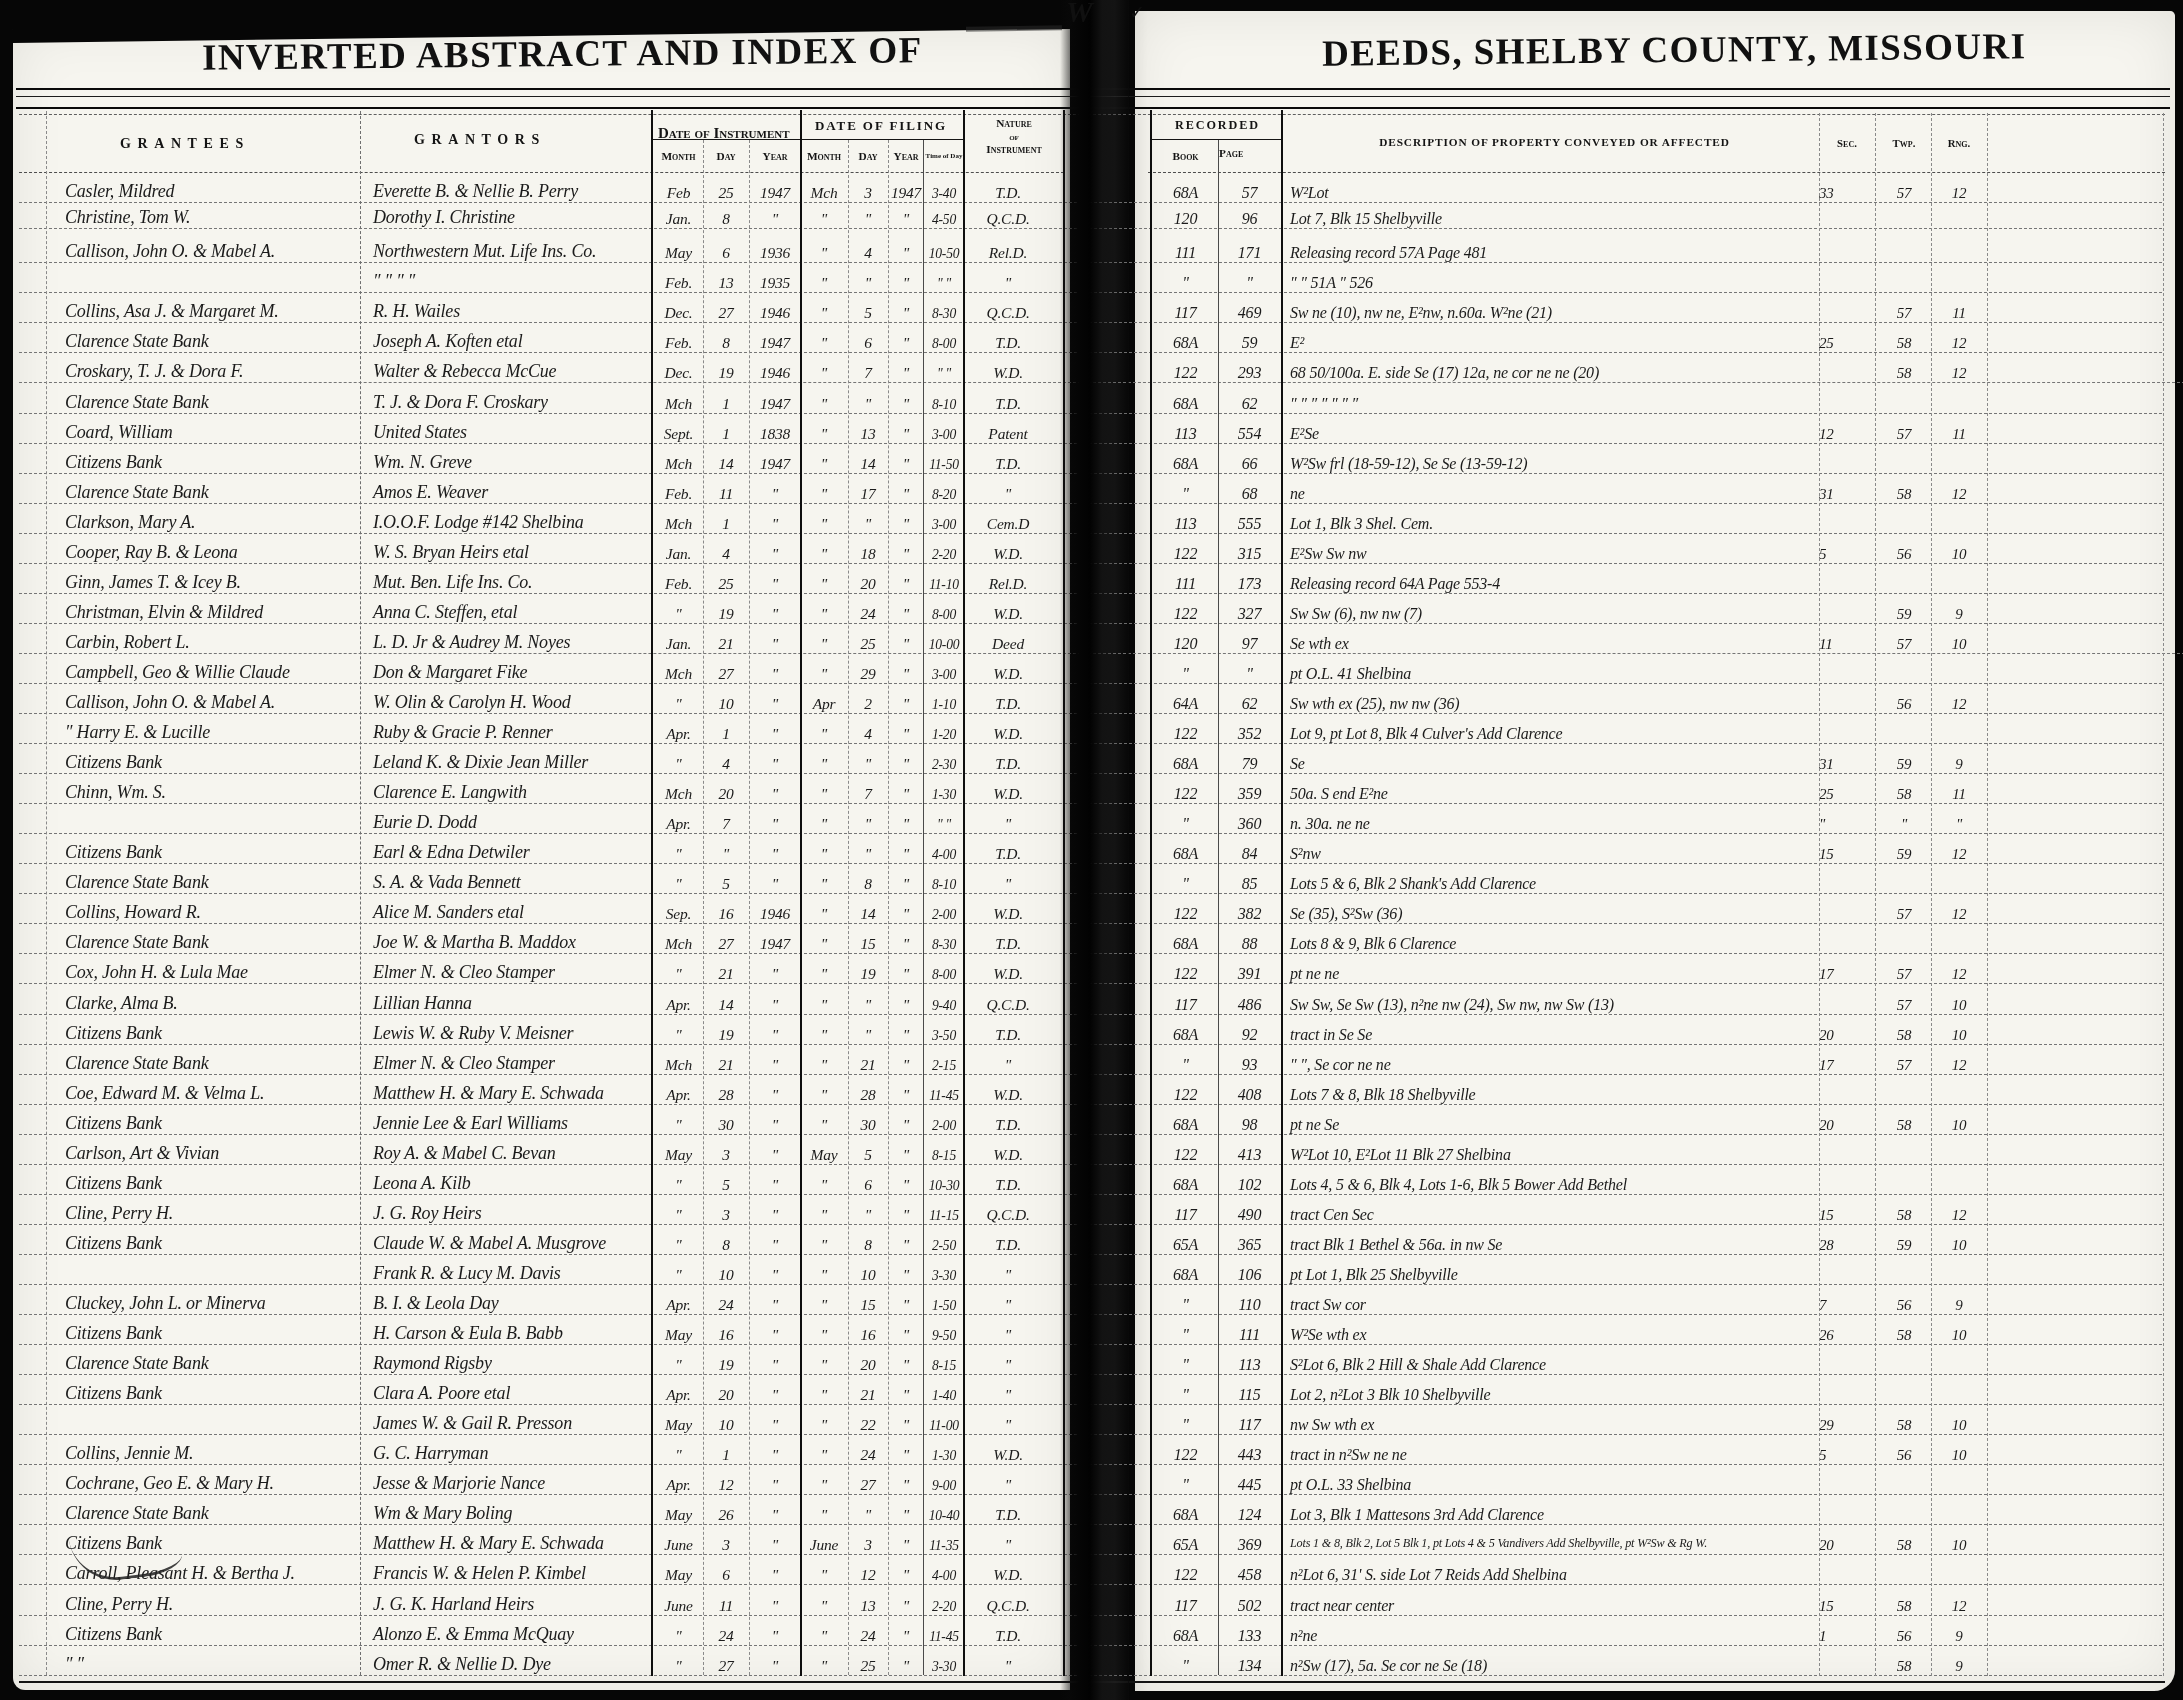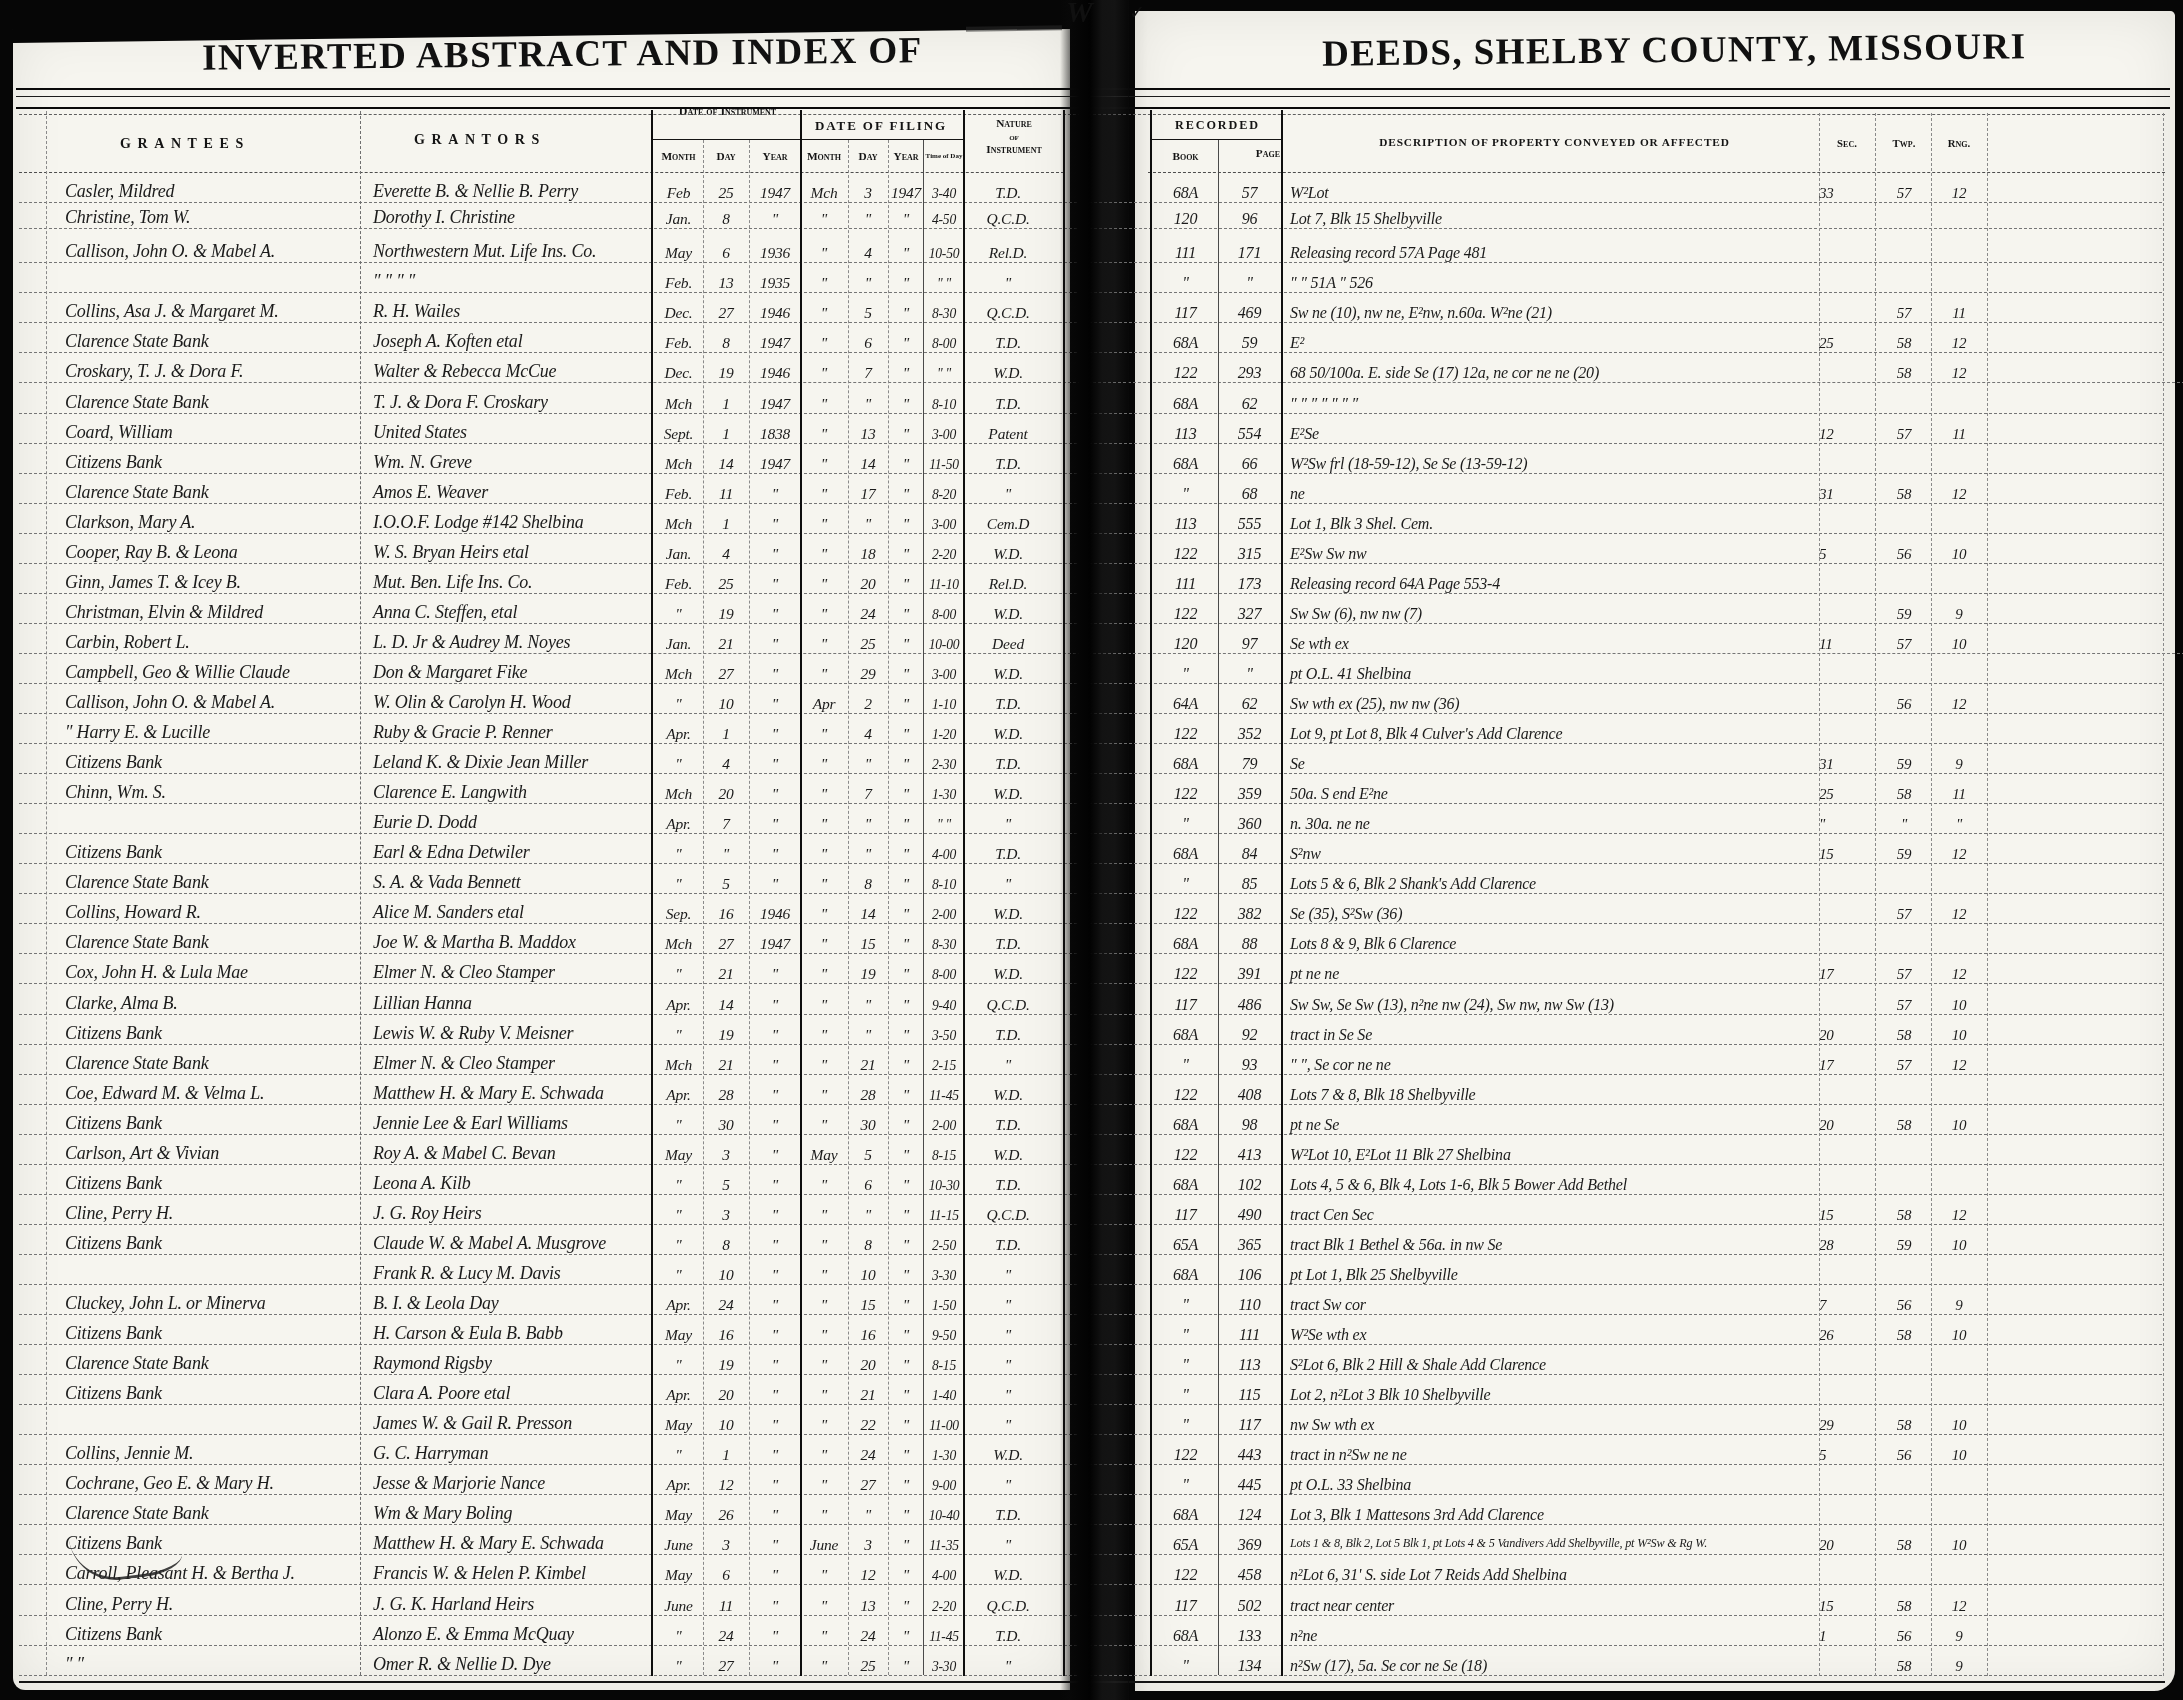--- a/index.html
+++ b/index.html
@@ -73,36 +73,36 @@
   <div class="title z3" id="title-right">DEEDS, SHELBY COUNTY, MISSOURI</div>
   <div id="imprint"></div>
 
   <div class="hline z2" style="left:16px;top:88px;width:2154px;height:1.9px;"></div>
   <div class="hline z2" style="left:16px;top:96px;width:2154px;height:1.4px;background:#1c1c1c;"></div>
   <div class="hline z2" style="left:16px;top:107px;width:2154px;height:2.4px;"></div>
   <div class="dashline z2" style="left:19px;top:114px;width:2146px;"></div>
 
   <div class="hdr big" style="left:120px;top:136px;">GRANTEES</div>
   <div class="hdr big" style="left:414px;top:132px;">GRANTORS</div>
-  <div class="hdr sc" style="left:658px;top:104px;width:139px;text-align:center;font-size:12px;">Date of Instrument</div>
+  <div class="hdr sc" style="left:658px;top:125px;width:139px;font-size:15px;">Date of Instrument</div>
   <div class="hdr cap" style="left:802px;top:118px;width:158px;text-align:center;font-size:13px;letter-spacing:1.9px;">DATE OF FILING</div>
   <div class="hdr sc" style="left:655px;top:150px;width:47px;text-align:center;font-size:11.3px;">Month</div>
   <div class="hdr sc" style="left:705px;top:150px;width:42px;text-align:center;font-size:11.3px;">Day</div>
   <div class="hdr sc" style="left:751px;top:150px;width:48px;text-align:center;font-size:11.3px;">Year</div>
   <div class="hdr sc" style="left:802px;top:150px;width:44px;text-align:center;font-size:11.3px;">Month</div>
   <div class="hdr sc" style="left:849px;top:150px;width:38px;text-align:center;font-size:11.3px;">Day</div>
   <div class="hdr sc" style="left:889px;top:150px;width:34px;text-align:center;font-size:11.3px;">Year</div>
   <div class="hdr cap" style="left:925px;top:152px;width:38px;text-align:center;font-size:7px;">Time of Day</div>
   <div class="hdr sc" style="left:965px;top:117px;width:98px;text-align:center;font-size:11.3px;">Nature</div>
   <div class="hdr sc" style="left:965px;top:131px;width:98px;text-align:center;font-size:10.4px;">of</div>
   <div class="hdr sc" style="left:965px;top:143px;width:98px;text-align:center;font-size:11.3px;">Instrument</div>
 
   <div class="hdr cap" style="left:1154px;top:118px;width:127px;text-align:center;font-size:12.2px;letter-spacing:1.9px;">RECORDED</div>
   <div class="hdr sc" style="left:1154px;top:150px;width:63px;text-align:center;font-size:11.3px;">Book</div>
-  <div class="hdr sc" style="left:1219px;top:147px;width:61px;text-align:right;font-size:11.3px;">Page</div>
+  <div class="hdr sc" style="left:1219px;top:147px;width:61px;text-align:left;font-size:11.3px;">Page</div>
   <div class="hdr cap" style="left:1290px;top:136px;width:529px;text-align:center;font-size:11.3px;letter-spacing:0.9px;">DESCRIPTION OF PROPERTY CONVEYED OR AFFECTED</div>
   <div class="hdr sc" style="left:1819px;top:137px;width:56px;text-align:center;font-size:10.8px;">Sec.</div>
   <div class="hdr sc" style="left:1876px;top:137px;width:56px;text-align:center;font-size:10.8px;">Twp.</div>
   <div class="hdr sc" style="left:1931px;top:137px;width:56px;text-align:center;font-size:10.8px;">Rng.</div>
 
   <div class="subline z2" style="left:652px;top:139px;width:311px;"></div>
   <div class="subline z2" style="left:1151px;top:139px;width:130px;"></div>
   <div class="dashline z2" style="left:19px;top:172px;width:1045px;border-color:#4e4e4e;"></div>
   <div class="dashline z2" style="left:1148px;top:172px;width:1017px;border-color:#4e4e4e;"></div>
 

